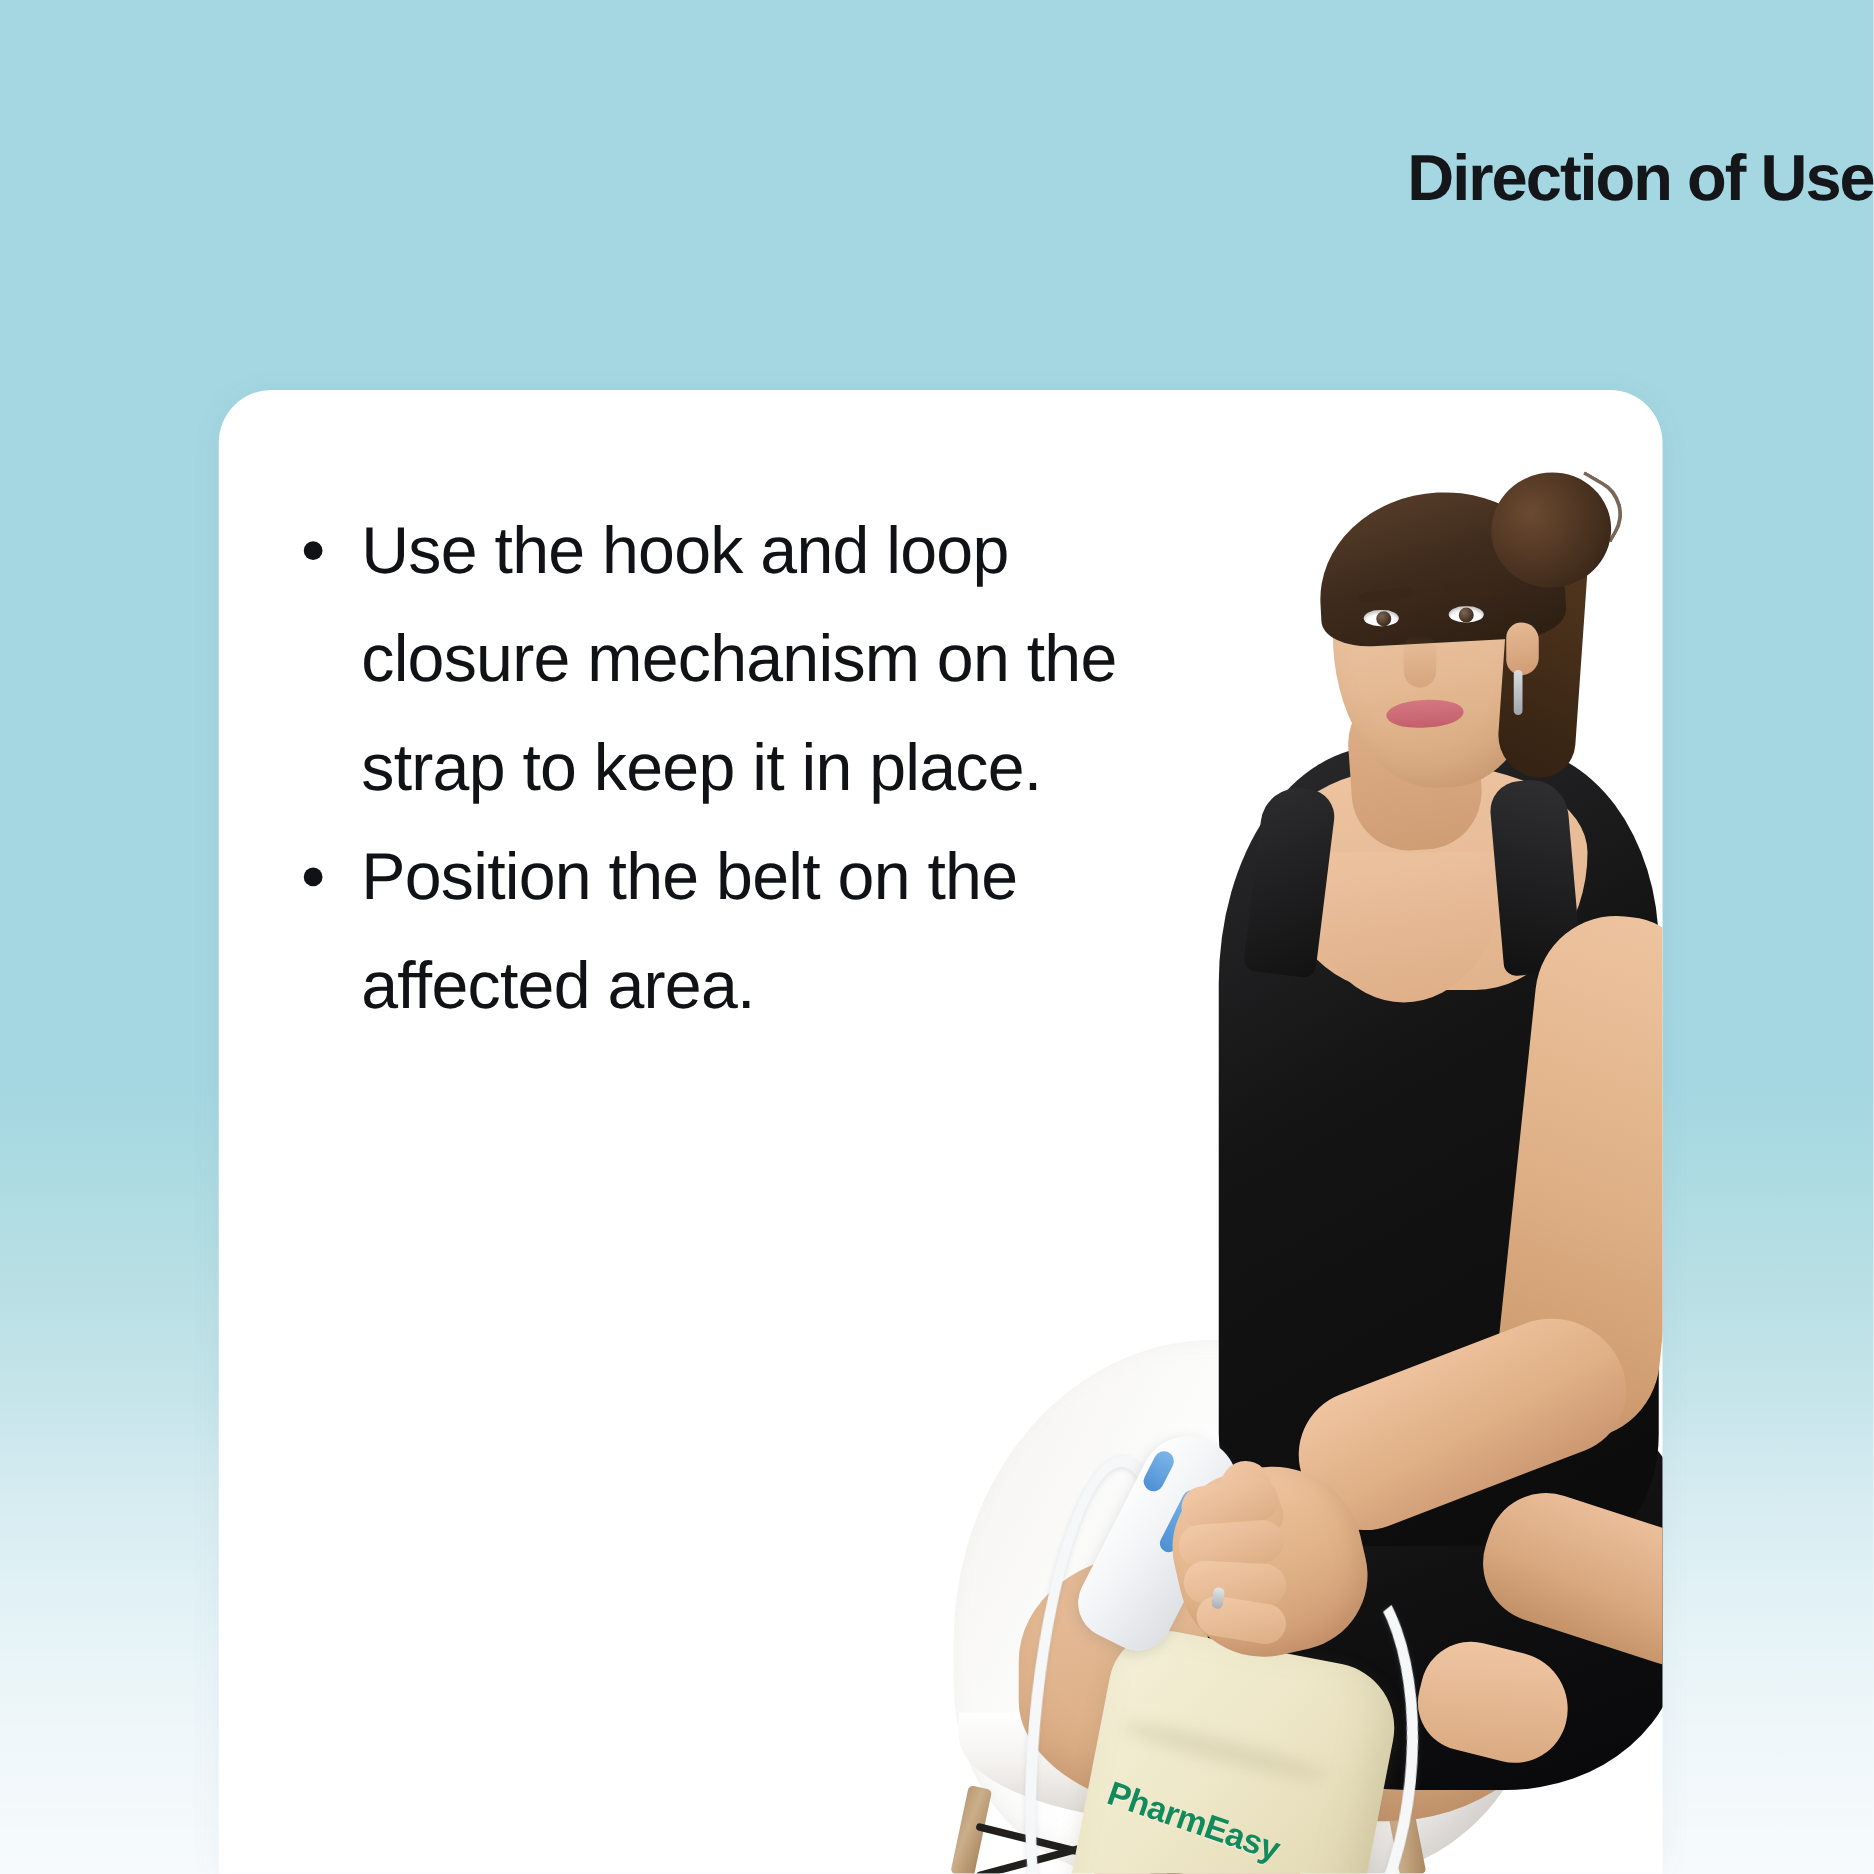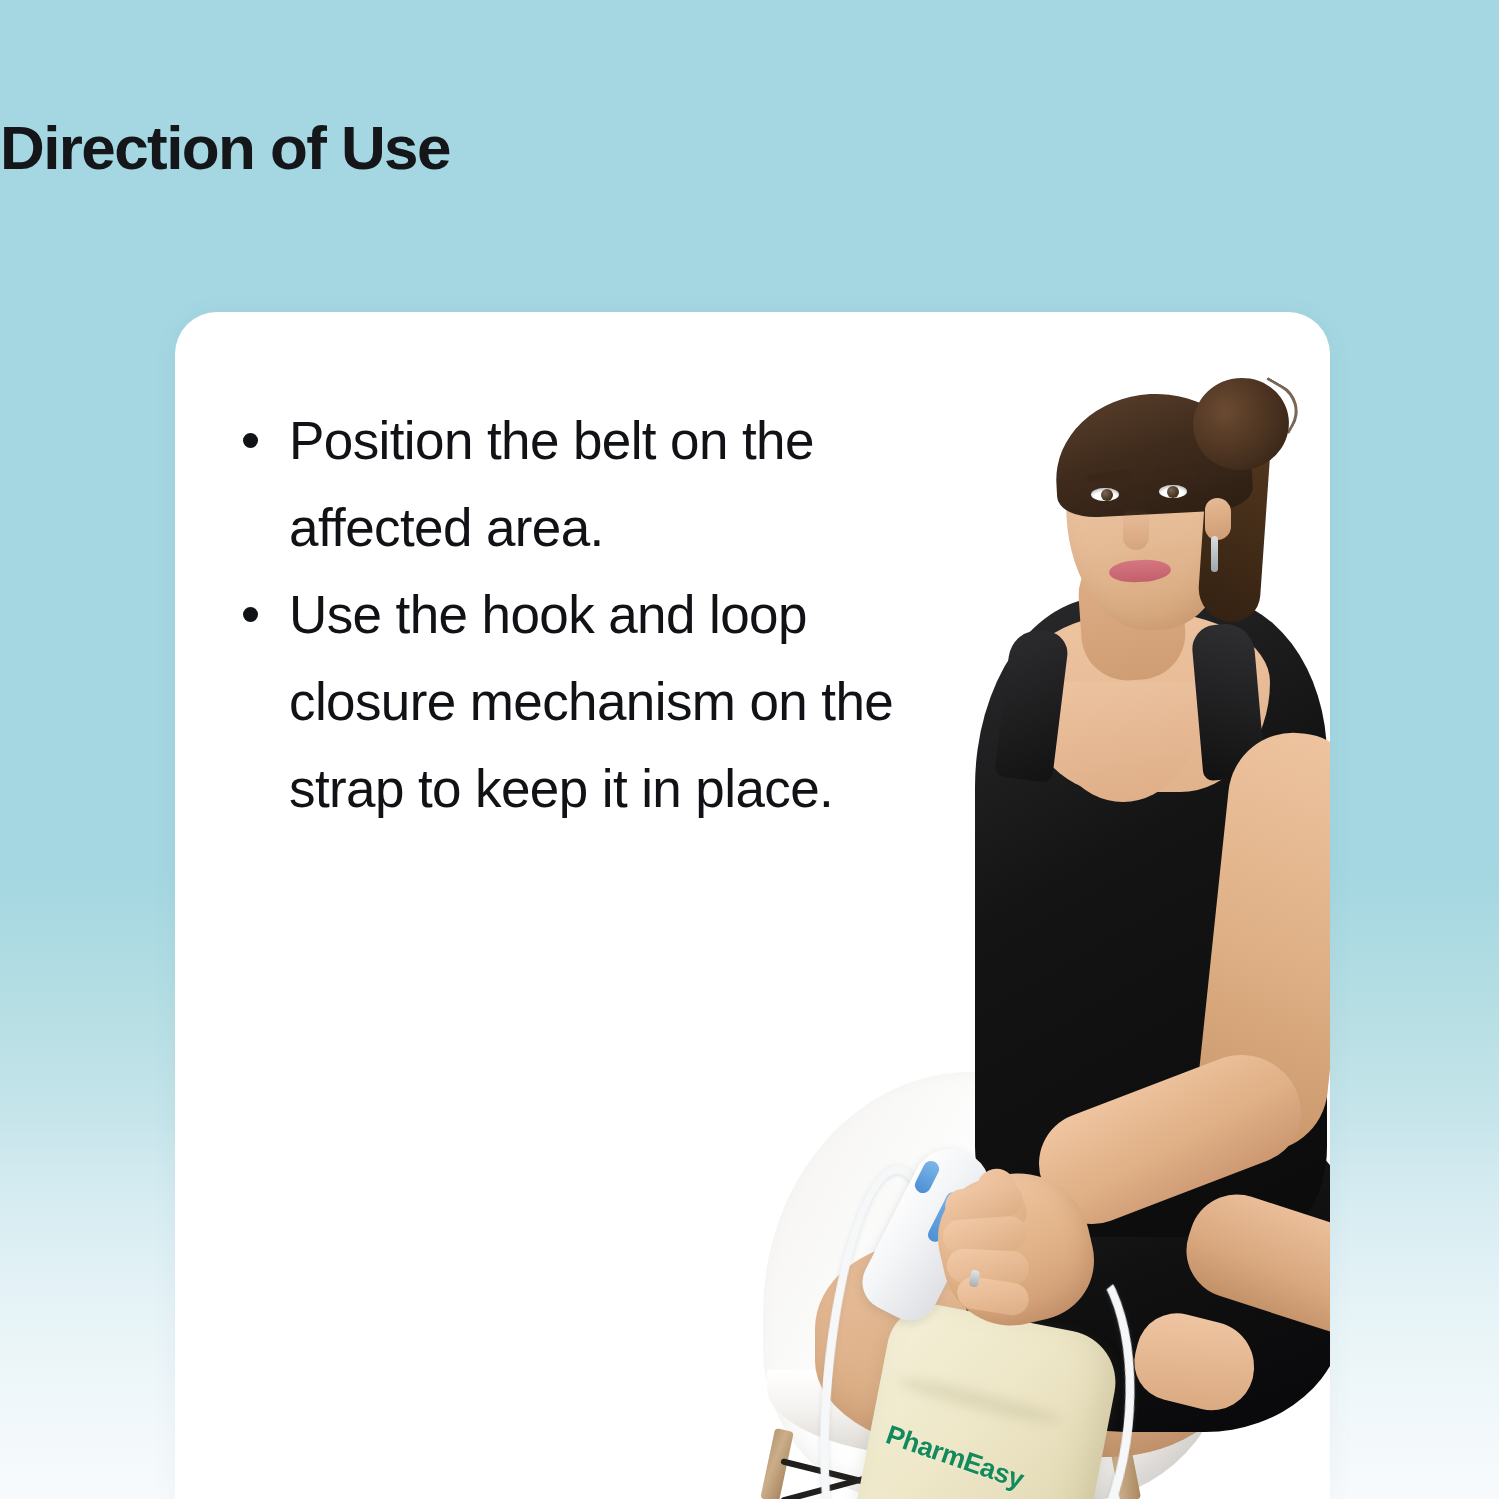--- a/index.html
+++ b/index.html
@@ -38,22 +38,22 @@
     background: linear-gradient(to bottom, rgba(255,255,255,0) 0%, rgba(255,255,255,0.35) 60%, rgba(255,255,255,0.55) 100%);
     pointer-events: none;
   }
 
   
   .poster-title {
     position: absolute;
     top: 117px;
     left: 0;
     width: 1499px;
-    text-align: left;
-    font-size: 62px;
+    text-align: right;
+    font-size: 52px;
     font-weight: 700;
     letter-spacing: -1.6px;
     color: #15161a;
     line-height: 1;
   }
 
   
   .card {
     position: absolute;
     left: 175px;
@@ -591,22 +591,22 @@
       <div class="finger f1"></div>
       <div class="finger f2"></div>
       <div class="finger f3"></div>
       <div class="finger f4"></div>
       <div class="ring"></div>
     </div>
 
     <ul class="bullet-list">
       <li class="bullet-item">
         <span class="dot"></span>
-        <span>Position the belt on the affected area.</span>
+        <span>Use the hook and loop closure mechanism on the strap to keep it in place.</span>
       </li>
       <li class="bullet-item">
         <span class="dot"></span>
-        <span>Use the hook and loop closure mechanism on the strap to keep it in place.</span>
+        <span>Position the belt on the affected area.</span>
       </li>
     </ul>
 
   </div>
 </div>
 
 </body></html>

